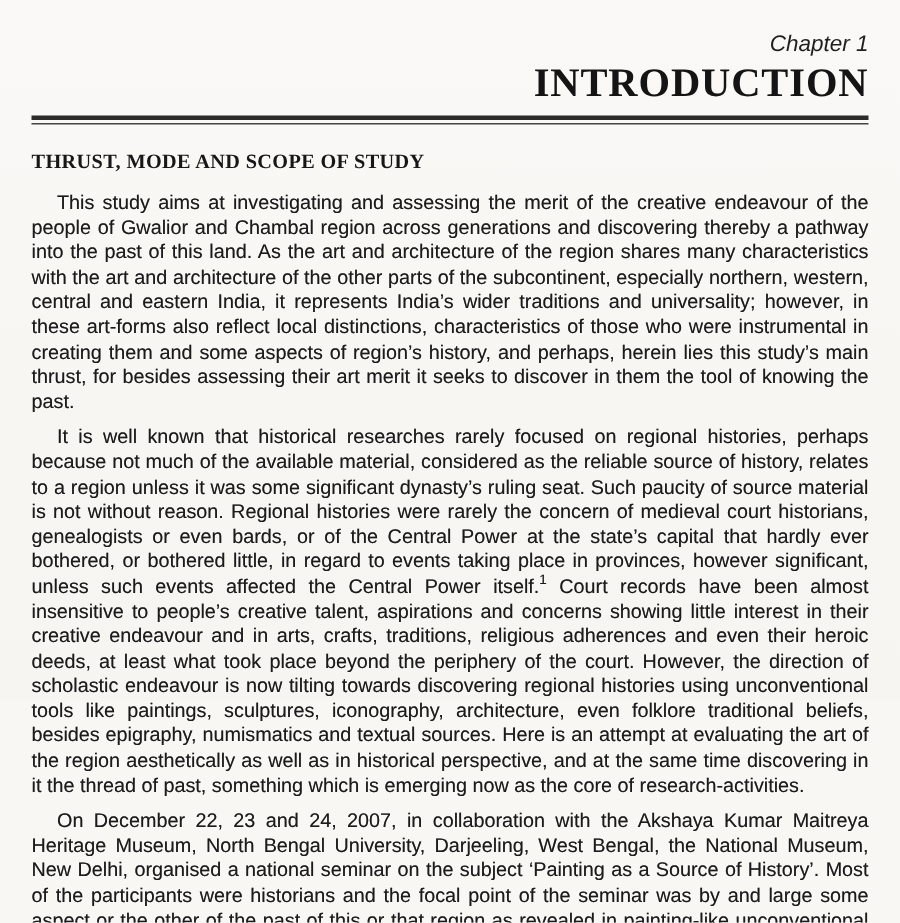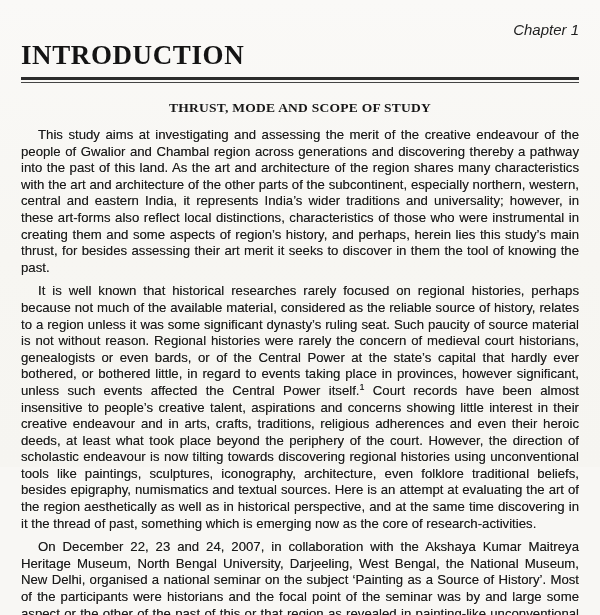--- a/index.html
+++ b/index.html
@@ -18,36 +18,37 @@
   .chapter-label {
     text-align: right;
     font-family: "Liberation Sans", sans-serif;
     font-style: italic;
     font-size: 15px;
     color: #1f1f1f;
     margin-top: 8px;
     line-height: 18px;
   }
   .page-title {
+    text-align: right;
     font-family: "Liberation Serif", serif;
     font-weight: 700;
     font-size: 27px;
     letter-spacing: 0.6px;
     color: #141414;
     margin: 2px 0 7px 0;
     line-height: 29px;
   }
   .title-rule {
     height: 2px;
     border-top: 3px solid #2c2c2c;
     border-bottom: 1px solid #444;
     margin: 0 0 16px 0;
   }
   .section-heading {
-    text-align: center;
+    text-align: left;
     font-family: "Liberation Serif", serif;
     font-weight: 700;
     font-size: 13.5px;
     letter-spacing: 0.25px;
     color: #171717;
     margin: 17px 0 11px 0;
     line-height: 16px;
   }
   .body-para {
     font-family: Liberation Sans, sans-serif;

